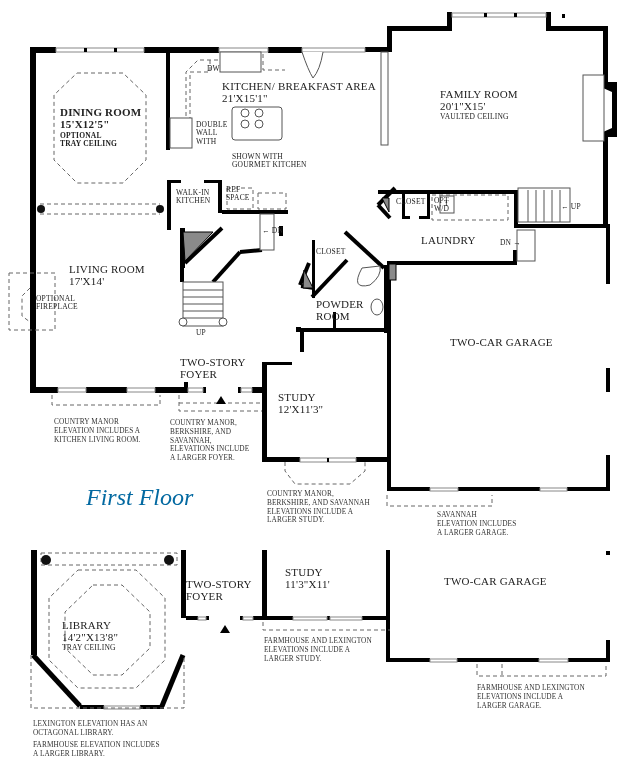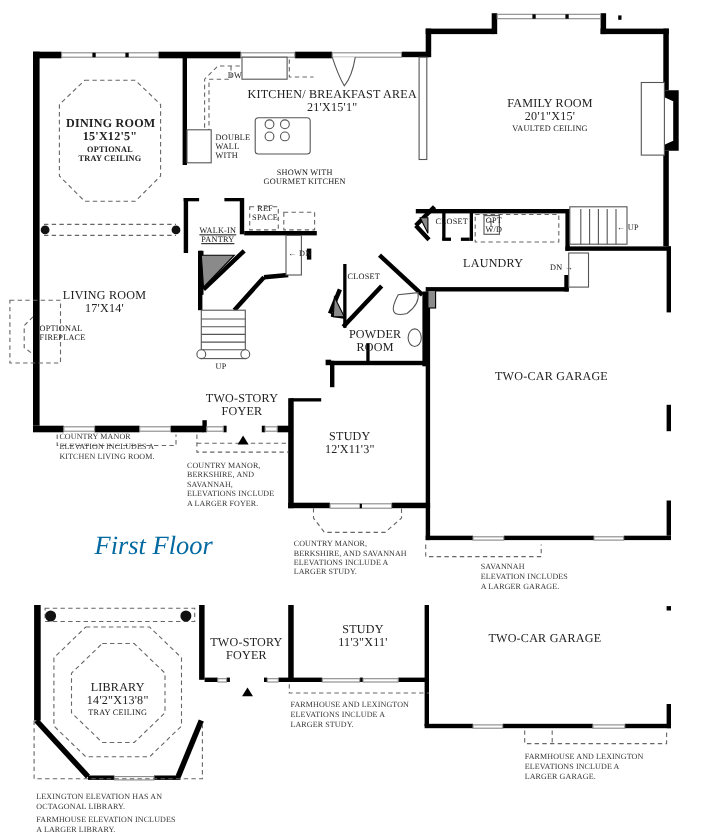--- a/index.html
+++ b/index.html
@@ -1,18 +1,18 @@
 <!DOCTYPE html>
 <html><head>
 <meta charset="utf-8">
 <style>
   html, body { margin: 0; padding: 0; background: #ffffff; }
   body { width: 639px; height: 762px; overflow: hidden; position: relative; font-family: "Liberation Serif", "DejaVu Serif", serif; }
   #plan { position: absolute; left: 0; top: 0; width: 639px; height: 762px; }
-  .lbl { position: absolute; text-align: center; color: #222; font-family: "Liberation Serif", "DejaVu Serif", serif; line-height: 1.1; white-space: nowrap; }
+  .lbl { position: absolute; text-align: left; color: #222; font-family: "Liberation Serif", "DejaVu Serif", serif; line-height: 1.1; white-space: nowrap; }
   .room { font-size: 11px; letter-spacing: 0.2px; }
   .dim { font-size: 11px; }
   .sub { font-size: 7.5px; letter-spacing: 0.2px; }
   .note { position: absolute; font-family: "Liberation Serif", "DejaVu Serif", serif; font-size: 7.3px; color: #333; line-height: 1.2; text-align: left; white-space: nowrap; letter-spacing: 0.1px; }
   .title { position: absolute; left: 86px; top: 484px; font-family: "Liberation Serif", "DejaVu Serif", serif; font-style: italic; font-size: 24px; color: #0369a1; }
   .block { display: block; }
 </style>
 </head>
 <body>
 
@@ -265,30 +265,30 @@
 </div>
 <div class="lbl sub" style="left:232px;top:153px;width:90px;">
   <span class="block">SHOWN WITH</span>
   <span class="block">GOURMET KITCHEN</span>
 </div>
 <div class="lbl room" style="left:440px;top:88px;width:120px;">
   <span class="block">FAMILY ROOM</span>
   <span class="block dim">20'1"X15'</span>
   <span class="block sub" style="margin-top:1px">VAULTED CEILING</span>
 </div>
-<div class="lbl sub" style="left:176px;top:206px;width:44px;text-decoration:underline;">
+<div class="lbl sub" style="left:176px;top:189px;width:44px;">
   <span class="block">WALK-IN</span>
-  <span class="block">PANTRY</span>
+  <span class="block">KITCHEN</span>
 </div>
 <div class="lbl sub" style="left:226px;top:186px;width:30px;">
   <span class="block">REF</span>
   <span class="block">SPACE</span>
 </div>
 <div class="lbl sub" style="left:262px;top:227px;">← <span>DN</span></div>
-<div class="lbl room" style="left:50px;top:263px;width:90px;">
+<div class="lbl room" style="left:69px;top:263px;width:90px;">
   <span class="block">LIVING ROOM</span>
   <span class="block dim">17'X14'</span>
 </div>
 <div class="lbl sub" style="left:36px;top:295px;text-align:left;">
   <span class="block">OPTIONAL</span>
   <span class="block">FIREPLACE</span>
 </div>
 <div class="lbl sub" style="left:196px;top:329px;">UP</div>
 <div class="lbl room" style="left:180px;top:356px;width:80px;">
   <span class="block">TWO-STORY</span>
@@ -307,21 +307,21 @@
 </div>
 <div class="lbl sub" style="left:561px;top:203px;">← <span>UP</span></div>
 <div class="lbl room" style="left:421px;top:234px;">LAUNDRY</div>
 <div class="lbl sub" style="left:500px;top:239px;"><span>DN</span> →</div>
 <div class="lbl room" style="left:278px;top:391px;width:80px;">
   <span class="block">STUDY</span>
   <span class="block dim">12'X11'3"</span>
 </div>
 <div class="lbl room" style="left:450px;top:336px;">TWO-CAR GARAGE</div>
 
-<div class="note" style="left:54px;top:393px;">
+<div class="note" style="left:54px;top:418px;">
   <span class="block">COUNTRY MANOR</span>
   <span class="block">ELEVATION INCLUDES A</span>
   <span class="block">KITCHEN LIVING ROOM.</span>
 </div>
 <div class="note" style="left:170px;top:419px;">
   <span class="block">COUNTRY MANOR,</span>
   <span class="block">BERKSHIRE, AND</span>
   <span class="block">SAVANNAH,</span>
   <span class="block">ELEVATIONS INCLUDE</span>
   <span class="block">A LARGER FOYER.</span>

